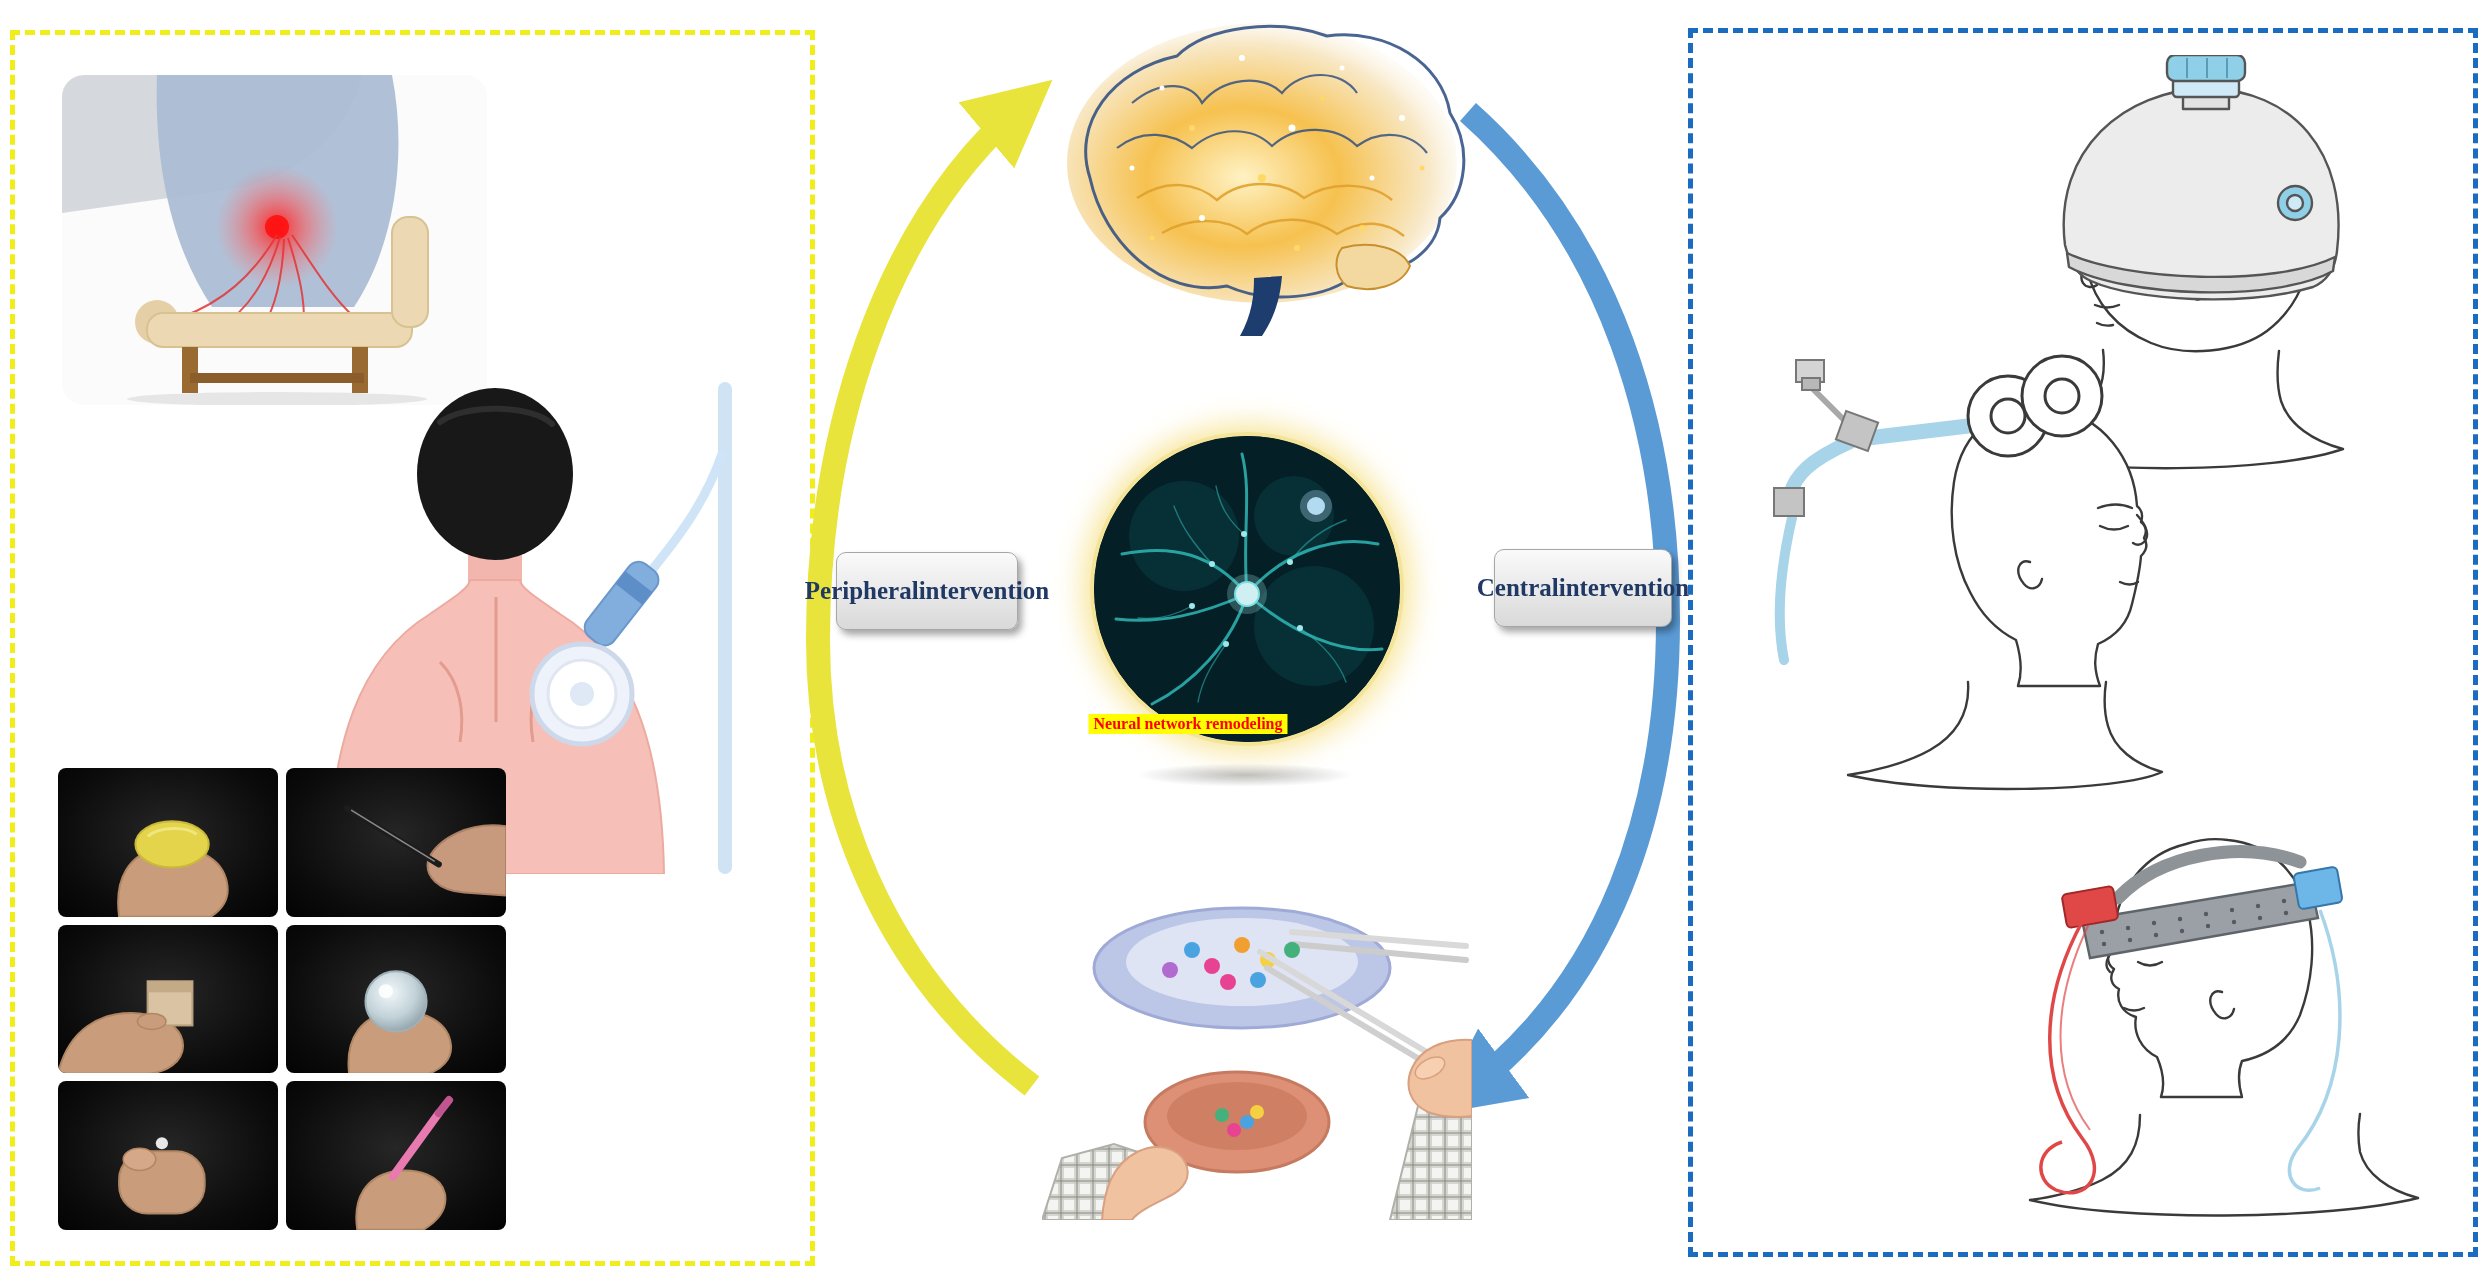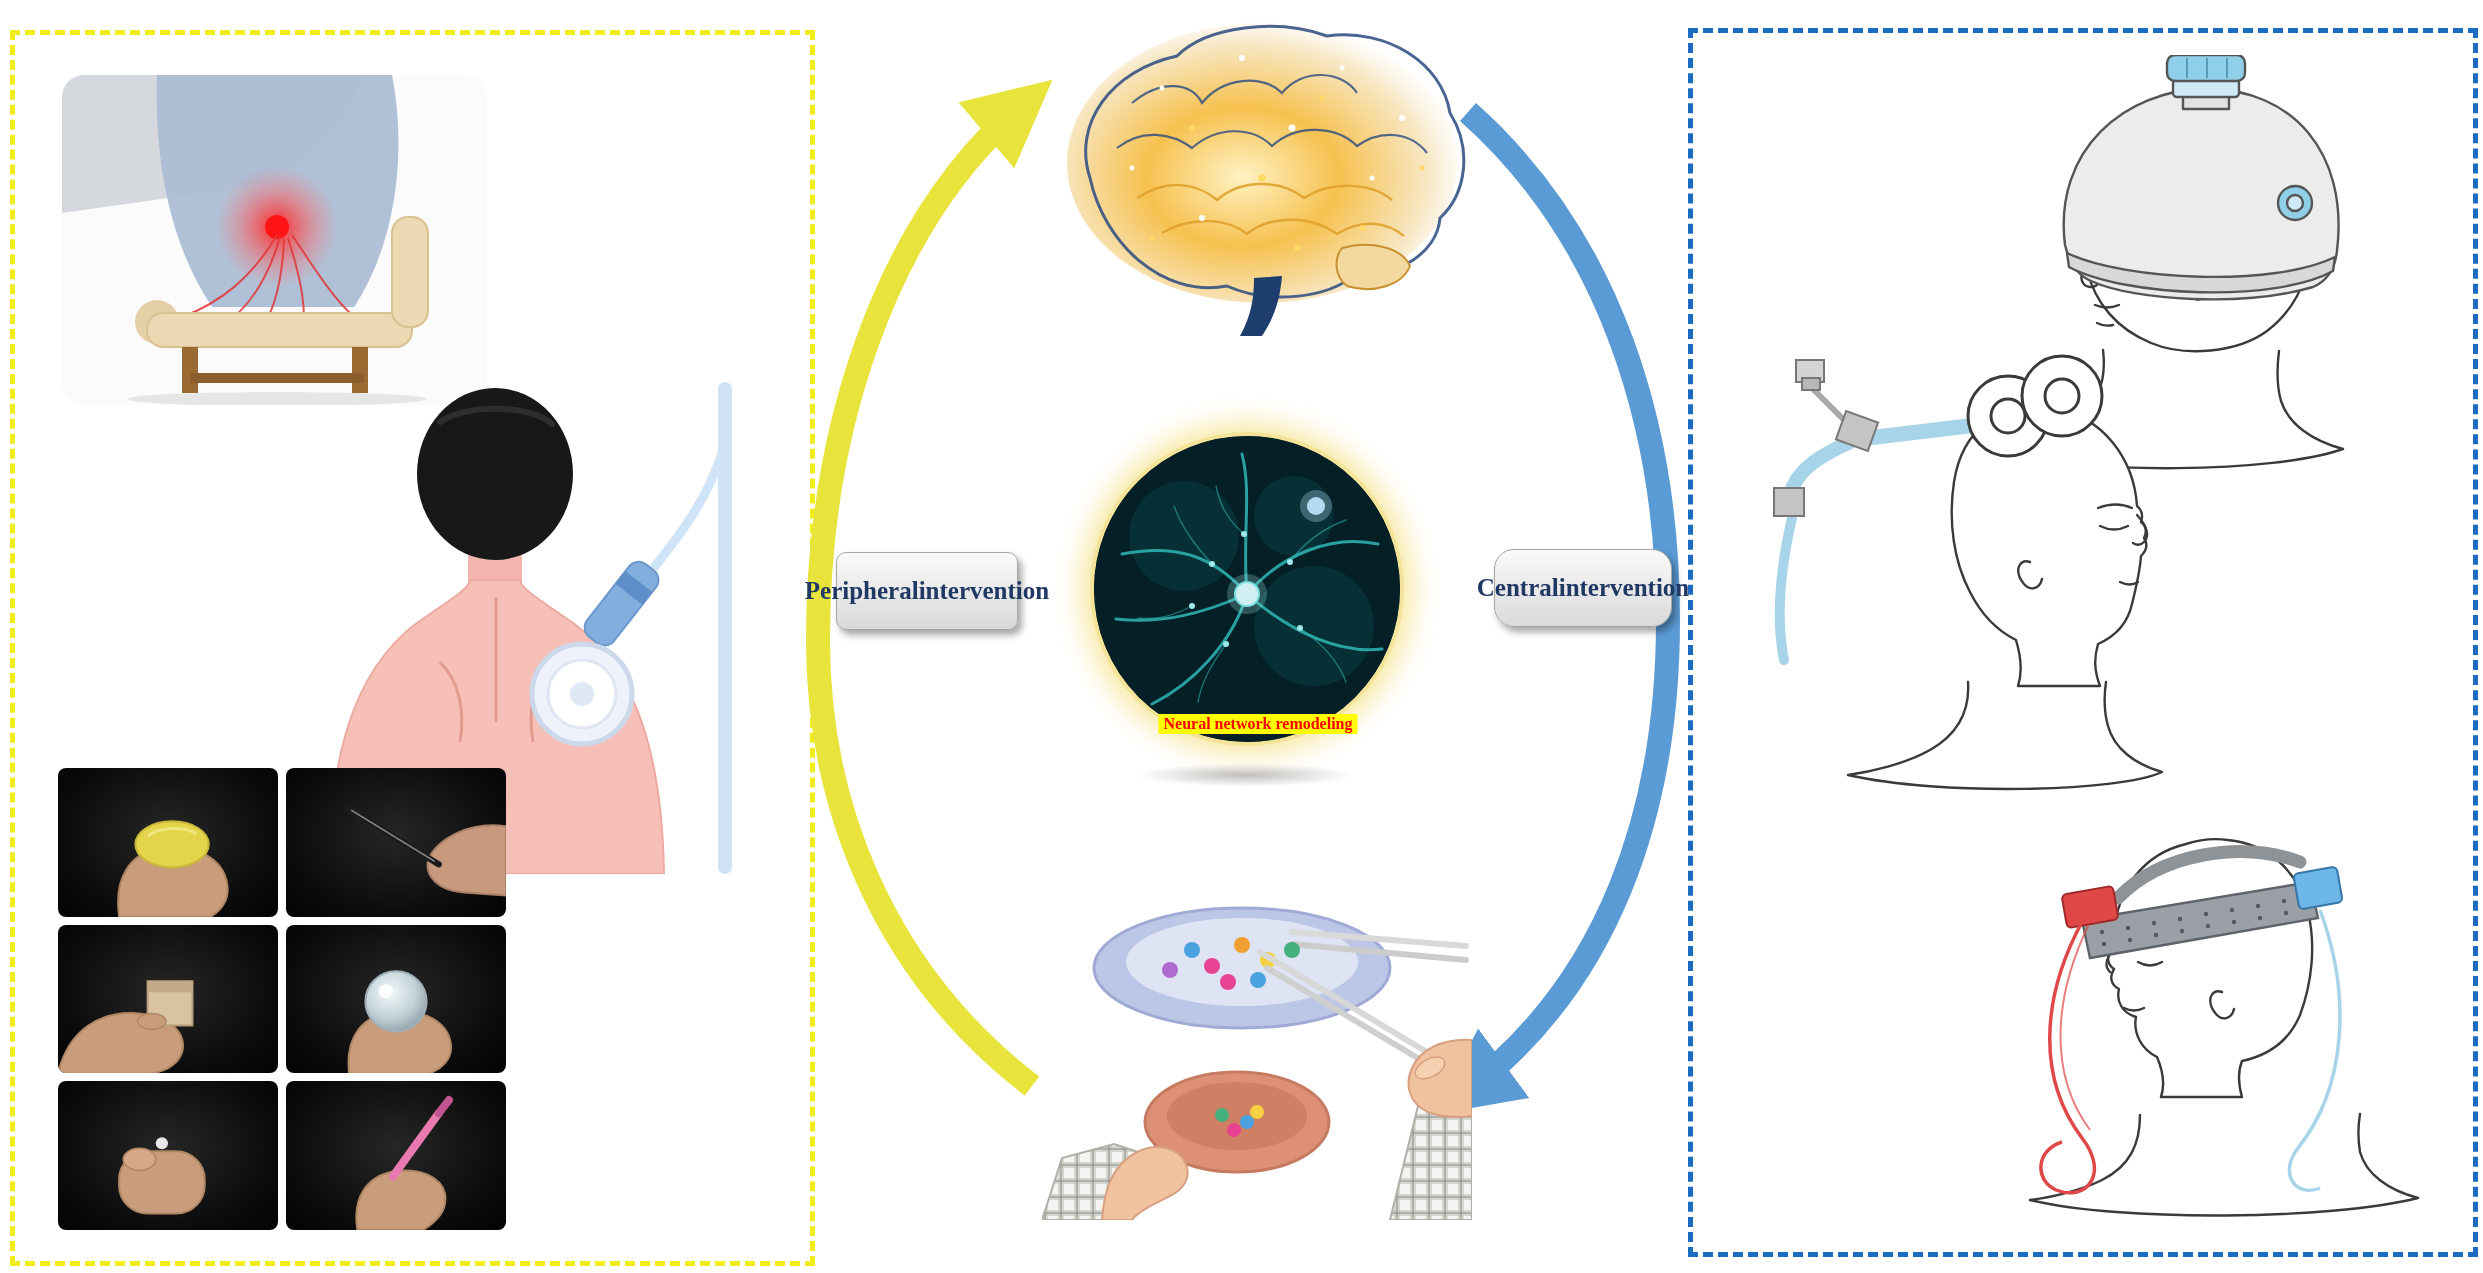--- a/index.html
+++ b/index.html
@@ -20,21 +20,21 @@
   .hand-cell { background:radial-gradient(ellipse at 50% 45%, #262626 0%, #0b0b0b 70%, #030303 100%);
                border-radius:8px; overflow:hidden; }
   .hand-cell svg { display:block; width:100%; height:100%; }
 
   #brain-illus      { left:1042px; top:8px;   width:445px; height:330px; }
   #neuron-illus     { left:1090px; top:432px; width:306px; height:306px; border-radius:50%;
                       background:#03191f; border:4px solid #f3e49a;
                       box-shadow:0 0 28px 8px rgba(247,226,140,0.85); overflow:hidden; }
   #chopsticks-illus { left:1042px; top:890px; width:430px; height:330px; }
 
-  #neural-label { position:absolute; z-index:3; left:1258px; top:714px; transform:translateX(-50%);
+  #neural-label { position:absolute; z-index:3; left:1188px; top:714px; transform:translateX(-50%);
                   font-weight:bold; font-size:16px; padding:1px 5px; white-space:nowrap;
                   font-family:"Liberation Serif", serif; }
   #neuron-shadow { position:absolute; z-index:1; left:1125px; top:762px; width:240px; height:26px;
                    border-radius:50%;
                    background:radial-gradient(closest-side, rgba(110,110,110,0.45), rgba(110,110,110,0) 90%); }
 
   #arrows { position:absolute; left:0; top:0; z-index:1; }
 
   .int-label { position:absolute; z-index:4; display:flex; flex-direction:row; align-items:center;
                justify-content:center; text-align:center;
@@ -296,21 +296,21 @@
       <path d="M376,216 L430,200 L430,330 L348,330 Z" fill="url(#plaid)" stroke="#b0b0aa" stroke-width="2"></path>
       <path d="M430,150 C400,148 378,160 370,178 C362,196 368,214 386,222 C406,230 430,226 430,226 Z" fill="#f0c2a0" stroke="#d8a080" stroke-width="2"></path>
       <ellipse cx="388" cy="178" rx="16" ry="9" transform="rotate(-28 388 178)" fill="#f6d0b0" stroke="#d8a080" stroke-width="1.5"></ellipse>
     </svg>
   </div>
 
   <div id="peripheral-label" class="int-label" style="color: rgb(31, 56, 100);">
     <span>Peripheral</span>
     <span>intervention</span>
   </div>
-  <div id="central-label" class="int-label" style="color: rgb(31, 56, 100); border-radius: 20px;">
+  <div id="central-label" class="int-label" style="color: rgb(31, 56, 100);">
     <span>Central</span>
     <span>intervention</span>
   </div>
 
   <div id="central-panel" class="panel" style="border-color: rgb(27, 108, 192);"></div>
 
   <div class="illus" style="left:1945px; top:55px; width:430px; height:420px;">
     <svg viewBox="0 0 430 420" preserveAspectRatio="none">
       <g stroke="#3a3a3a" stroke-width="2.4" stroke-linejoin="round" stroke-linecap="round">
         <path d="M158,295 C162,328 152,352 124,370 C100,385 68,394 48,397 C140,420 330,418 398,394 C368,386 344,370 336,346 C332,332 332,312 334,296" fill="#ffffff"></path>

